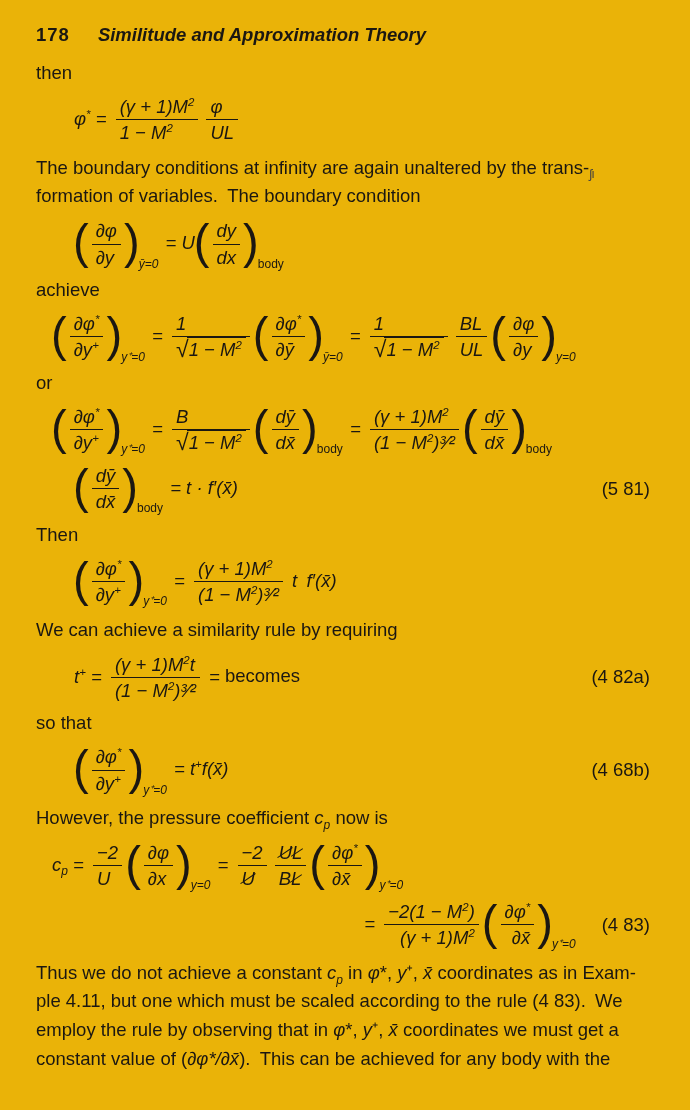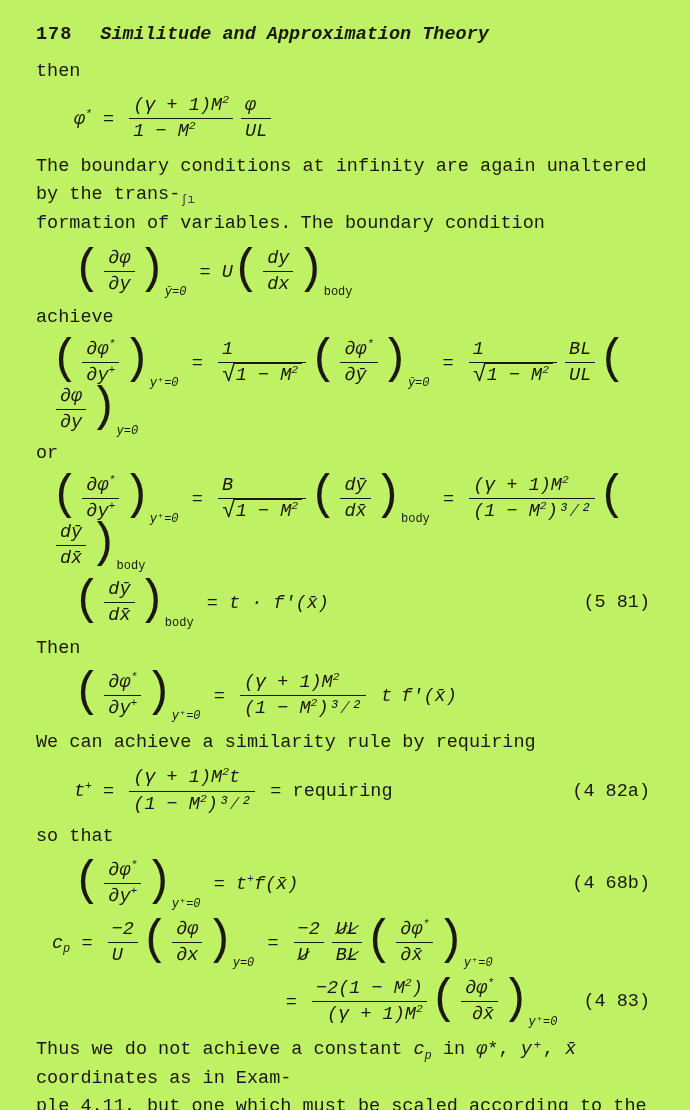--- a/index.html
+++ b/index.html
@@ -2,23 +2,23 @@
 <html><head>
 <meta charset="utf-8">
 <style>
   html,body{margin:0;padding:0;background:#d8d5cf;}
   .page{
     position:relative;
     width:690px;height:1110px;
     box-sizing:border-box;
     margin:0 auto;
     padding:24px 40px 0 36px;
-    background:#bef264;
+    background:#eab308;
     color:#1b1712;
-    font-family:Liberation Mono, monospace;
+    font-family:Liberation Sans, sans-serif;
     font-size:18.5px;
     overflow:hidden;
   }
   
   .hdr{display:flex;align-items:baseline;gap:28px;margin:0 0 14px 0;}
   .pgnum{font-weight:bold;letter-spacing:1px;}
   .runtitle{font-weight:bold;font-style:italic;}
   
   .para{margin:8px 0 4px 0;line-height:1.55;}
   .lbl{margin:6px 0 0 0;line-height:1.45;}
@@ -87,31 +87,32 @@
 
   <div class="lbl">Then</div>
 
   <div class="eqblock">
     <span class="eqbody"><span class="bp">(</span><span class="fr"><span class="nu">∂φ<sup>*</sup></span><span class="de">∂y<sup>+</sup></span></span><span class="bp">)</span><sub class="ps">y⁺=0</sub> = <span class="fr"><span class="nu">(γ + 1)M<sup>2</sup></span><span class="de">(1 − M<sup>2</sup>)³⁄²</span></span> t f′(x̄)</span>
   </div>
 
   <p class="para">We can achieve a similarity rule by requiring</p>
 
   <div class="eqblock">
-    <span class="eqbody">t<sup>+</sup> = <span class="fr"><span class="nu">(γ + 1)M<sup>2</sup>t</span><span class="de">(1 − M<sup>2</sup>)³⁄²</span></span> = <span class="rm">requiring</span></span>
+    <span class="eqbody">t<sup>+</sup> = <span class="fr"><span class="nu">(γ + 1)M<sup>2</sup>t</span><span class="de">(1 − M<sup>2</sup>)³⁄²</span></span> = <span class="rm">becomes</span></span>
     <span class="eqno">(4 82a)</span>
   </div>
 
   <div class="lbl">so that</div>
 
   <div class="eqblock">
     <span class="eqbody"><span class="bp">(</span><span class="fr"><span class="nu">∂φ<sup>*</sup></span><span class="de">∂y<sup>+</sup></span></span><span class="bp">)</span><sub class="ps">y⁺=0</sub> = t<sup>+</sup>f(x̄)</span>
     <span class="eqno">(4 68b)</span>
   </div>
 
+  <p class="para">However, the pressure coefficient <i>c</i><sub class="ss">p</sub> now is</p>
 
   <div class="eqblock in1">
     <span class="eqbody">c<sub class="ss">p</sub> = <span class="fr"><span class="nu">−2</span><span class="de">U</span></span><span class="bp">(</span><span class="fr"><span class="nu">∂φ</span><span class="de">∂x</span></span><span class="bp">)</span><sub class="ps">y=0</sub> = <span class="fr"><span class="nu">−2</span><span class="de"><span class="cx">U</span></span></span><span class="fr"><span class="nu"><span class="cx">U</span><span class="cx">L</span></span><span class="de">B<span class="cx">L</span></span></span><span class="bp">(</span><span class="fr"><span class="nu">∂φ<sup>*</sup></span><span class="de">∂x̄</span></span><span class="bp">)</span><sub class="ps">y⁺=0</sub></span>
   </div>
 
   <div class="eqblock">
     <span class="eqbody alignright">= <span class="fr"><span class="nu">−2(1 − M<sup>2</sup>)</span><span class="de">(γ + 1)M<sup>2</sup></span></span><span class="bp">(</span><span class="fr"><span class="nu">∂φ<sup>*</sup></span><span class="de">∂x̄</span></span><span class="bp">)</span><sub class="ps">y⁺=0</sub></span>
     <span class="eqno">(4 83)</span>
   </div>
 

